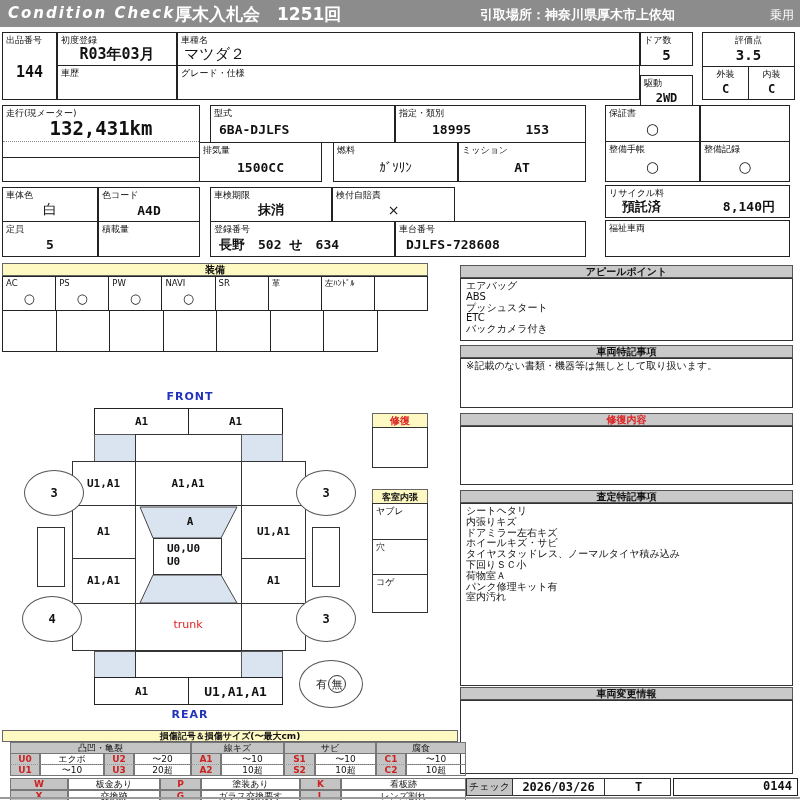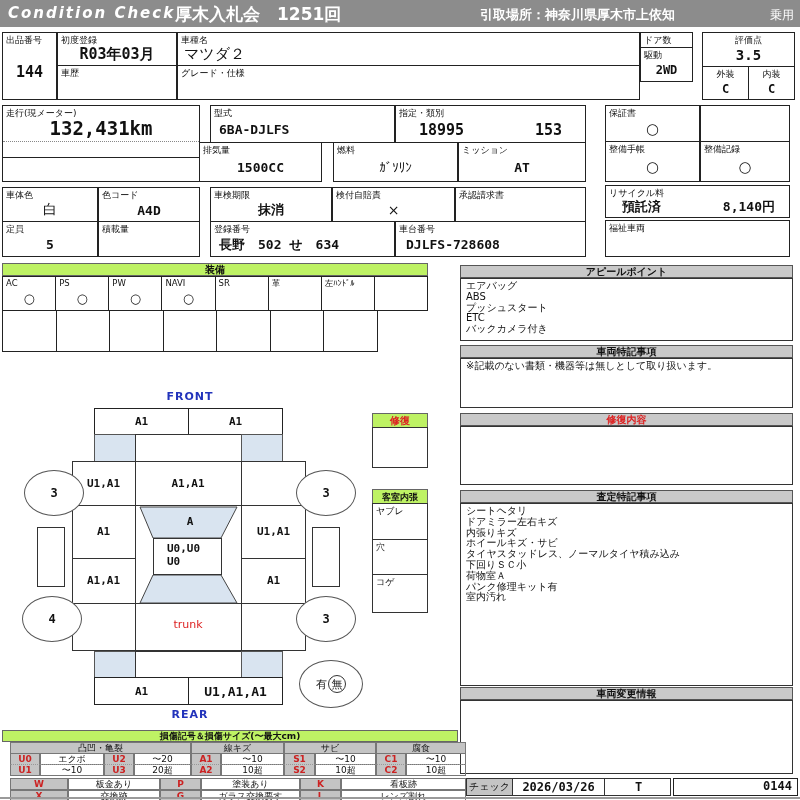--- a/index.html
+++ b/index.html
@@ -44,21 +44,21 @@
   .bump>div{flex:1;display:flex;align-items:center;justify-content:center;border-right:1px solid #222;}
   .bump>div:last-child{border-right:none;}
   .dirlabel{position:absolute;width:90px;text-align:center;font-weight:bold;font-size:11px;letter-spacing:1px;}
   
   .grid{position:absolute;display:grid;box-sizing:border-box;margin-left:8px;}
   .lgc{border:1px solid #777;box-sizing:border-box;font-size:9px;text-align:center;
        line-height:10px;overflow:hidden;white-space:nowrap;}
   .lgc.gray{background:#c4c4c4;}
   .lgc.code{background:#c4c4c4;color:#c22;font-weight:bold;}
   .lgc.dot{border-top:1px dotted #999;}
-  .bar{position:absolute;background:#bef264;border:1px solid #666;box-sizing:border-box;
+  .bar{position:absolute;background:#fef9c3;border:1px solid #666;box-sizing:border-box;
        text-align:center;font-size:9px;line-height:10px;font-weight:bold;}
   .bottomline{position:absolute;left:0;top:797px;width:800px;height:2px;background:#9a9a9a;}
 </style>
 </head>
 <body>
 
 <div class="page">
 
   <div class="topbar">
     <span class="brand">Condition  Check</span>
@@ -84,21 +84,21 @@
     <div class="val big" style="justify-content:flex-start;padding-left:6px">マツダ２</div>
   </div>
   <div class="fbox" style="left:177px;top:65px;width:463px;height:35px">
     <span class="lbl">グレード・仕様</span>
     <div class="val"></div>
   </div>
   <div class="fbox" style="left:640px;top:32px;width:53px;height:34px">
     <span class="lbl">ドア数</span>
     <div class="val mono">5</div>
   </div>
-  <div class="fbox" style="left:640px;top:47px;width:53px;height:35px">
+  <div class="fbox" style="left:640px;top:75px;width:53px;height:35px">
     <span class="lbl">駆動</span>
     <div class="val mono" style="font-size:12px">2WD</div>
   </div>
   <div class="fbox" style="left:702px;top:32px;width:93px;height:68px">
     <div style="position:relative;height:33px;border-bottom:1px solid #222;">
       <span class="lbl lblc">評価点</span>
       <div class="val mono" style="top:11px">3.5</div>
     </div>
     <div style="display:flex;height:33px;">
       <div style="position:relative;flex:1;border-right:1px solid #222;">
@@ -118,21 +118,21 @@
       <div class="val mono" style="top:9px;font-size:19px">132,431km</div>
     </div>
     <div style="height:15px;border-bottom:1px solid #222;"></div>
   </div>
   <div class="fbox" style="left:210px;top:105px;width:185px;height:38px">
     <span class="lbl">型式</span>
     <div class="val mono" style="justify-content:flex-start;padding-left:8px;font-size:13px">6BA-DJLFS</div>
   </div>
   <div class="fbox" style="left:395px;top:105px;width:191px;height:38px">
     <span class="lbl">指定・類別</span>
-    <div class="val mono" style="justify-content:space-between;padding:0 23px;font-size:15px">
+    <div class="val mono" style="justify-content:space-between;padding:0 36px;font-size:13px">
       <span>18995</span>
       <span>153</span>
     </div>
   </div>
   <div class="fbox" style="left:199px;top:142px;width:123px;height:40px">
     <span class="lbl">排気量</span>
     <div class="val mono" style="font-size:13px">1500CC</div>
   </div>
   <div class="fbox" style="left:333px;top:142px;width:125px;height:40px">
     <span class="lbl">燃料</span>
@@ -172,24 +172,20 @@
     <span class="lbl">積載量</span>
     <div class="val"></div>
   </div>
   <div class="fbox" style="left:210px;top:187px;width:122px;height:35px">
     <span class="lbl">車検期限</span>
     <div class="val" style="font-weight:bold;font-size:13px">抹消</div>
   </div>
   <div class="fbox" style="left:332px;top:187px;width:123px;height:35px">
     <span class="lbl">検付自賠責</span>
     <div class="val">×</div>
-  </div>
-  <div class="fbox" style="left:455px;top:187px;width:131px;height:35px">
-    <span class="lbl">承認請求書</span>
-    <div class="val"></div>
   </div>
   <div class="fbox" style="left:210px;top:221px;width:185px;height:36px">
     <span class="lbl">登録番号</span>
     <div class="val mono" style="justify-content:flex-start;padding-left:8px;font-size:13px">長野　502 せ　634</div>
   </div>
   <div class="fbox" style="left:395px;top:221px;width:191px;height:36px">
     <span class="lbl">車台番号</span>
     <div class="val mono" style="justify-content:flex-start;padding-left:10px;font-size:13px">DJLFS-728608</div>
   </div>
   <div class="fbox" style="left:605px;top:185px;width:185px;height:33px">
@@ -262,22 +258,22 @@
   <div class="secbox" style="left:460px;top:358px;width:333px;height:50px;display:flex;flex-direction:column;justify-content:flex-start">
     <div>※記載のない書類・機器等は無しとして取り扱います。</div>
   </div>
 
   <div class="secbar red" style="left:460px;top:413px;width:333px;height:13px">修復内容</div>
   <div class="secbox" style="left:460px;top:426px;width:333px;height:59px"></div>
 
   <div class="secbar" style="left:460px;top:490px;width:333px;height:13px">査定特記事項</div>
   <div class="secbox" style="left:460px;top:503px;width:333px;height:183px">
     <div>シートヘタリ</div>
+    <div>内張りキズ</div>
     <div>ドアミラー左右キズ</div>
-    <div>内張りキズ</div>
     <div>ホイールキズ・サビ</div>
     <div>タイヤスタッドレス、ノーマルタイヤ積み込み</div>
     <div>下回りＳＣ小</div>
     <div>荷物室Ａ</div>
     <div>パンク修理キット有</div>
     <div>室内汚れ</div>
   </div>
 
   <div class="secbar" style="left:460px;top:687px;width:333px;height:13px">車両変更情報</div>
   <div class="secbox" style="left:460px;top:700px;width:333px;height:74px"></div>

